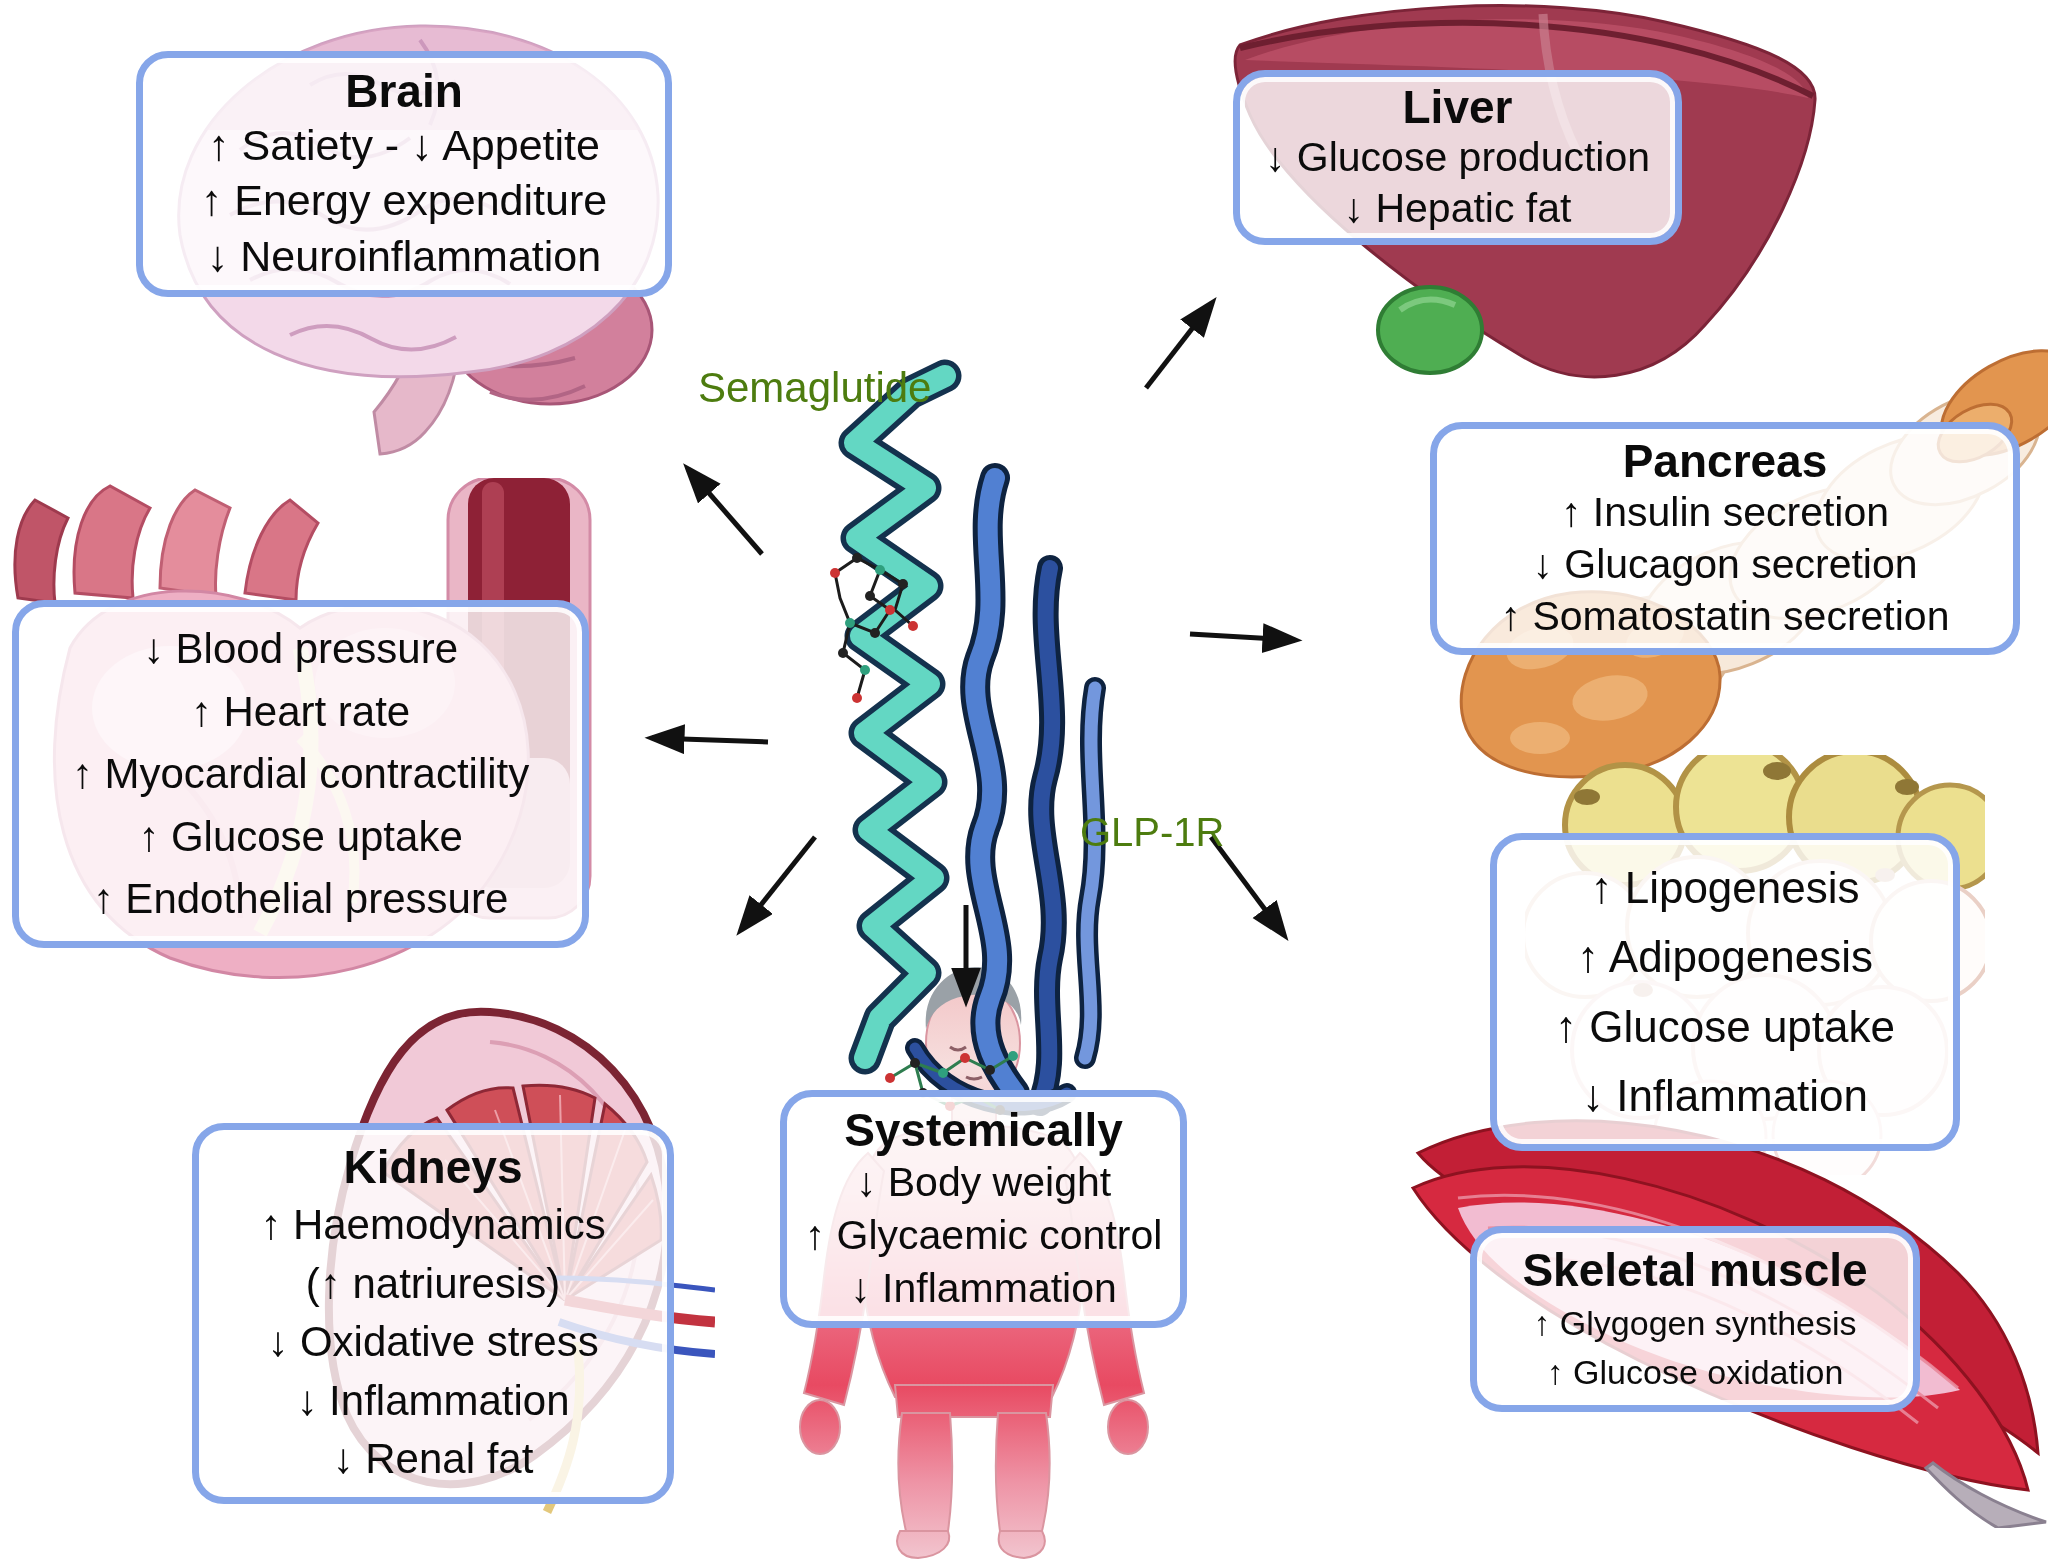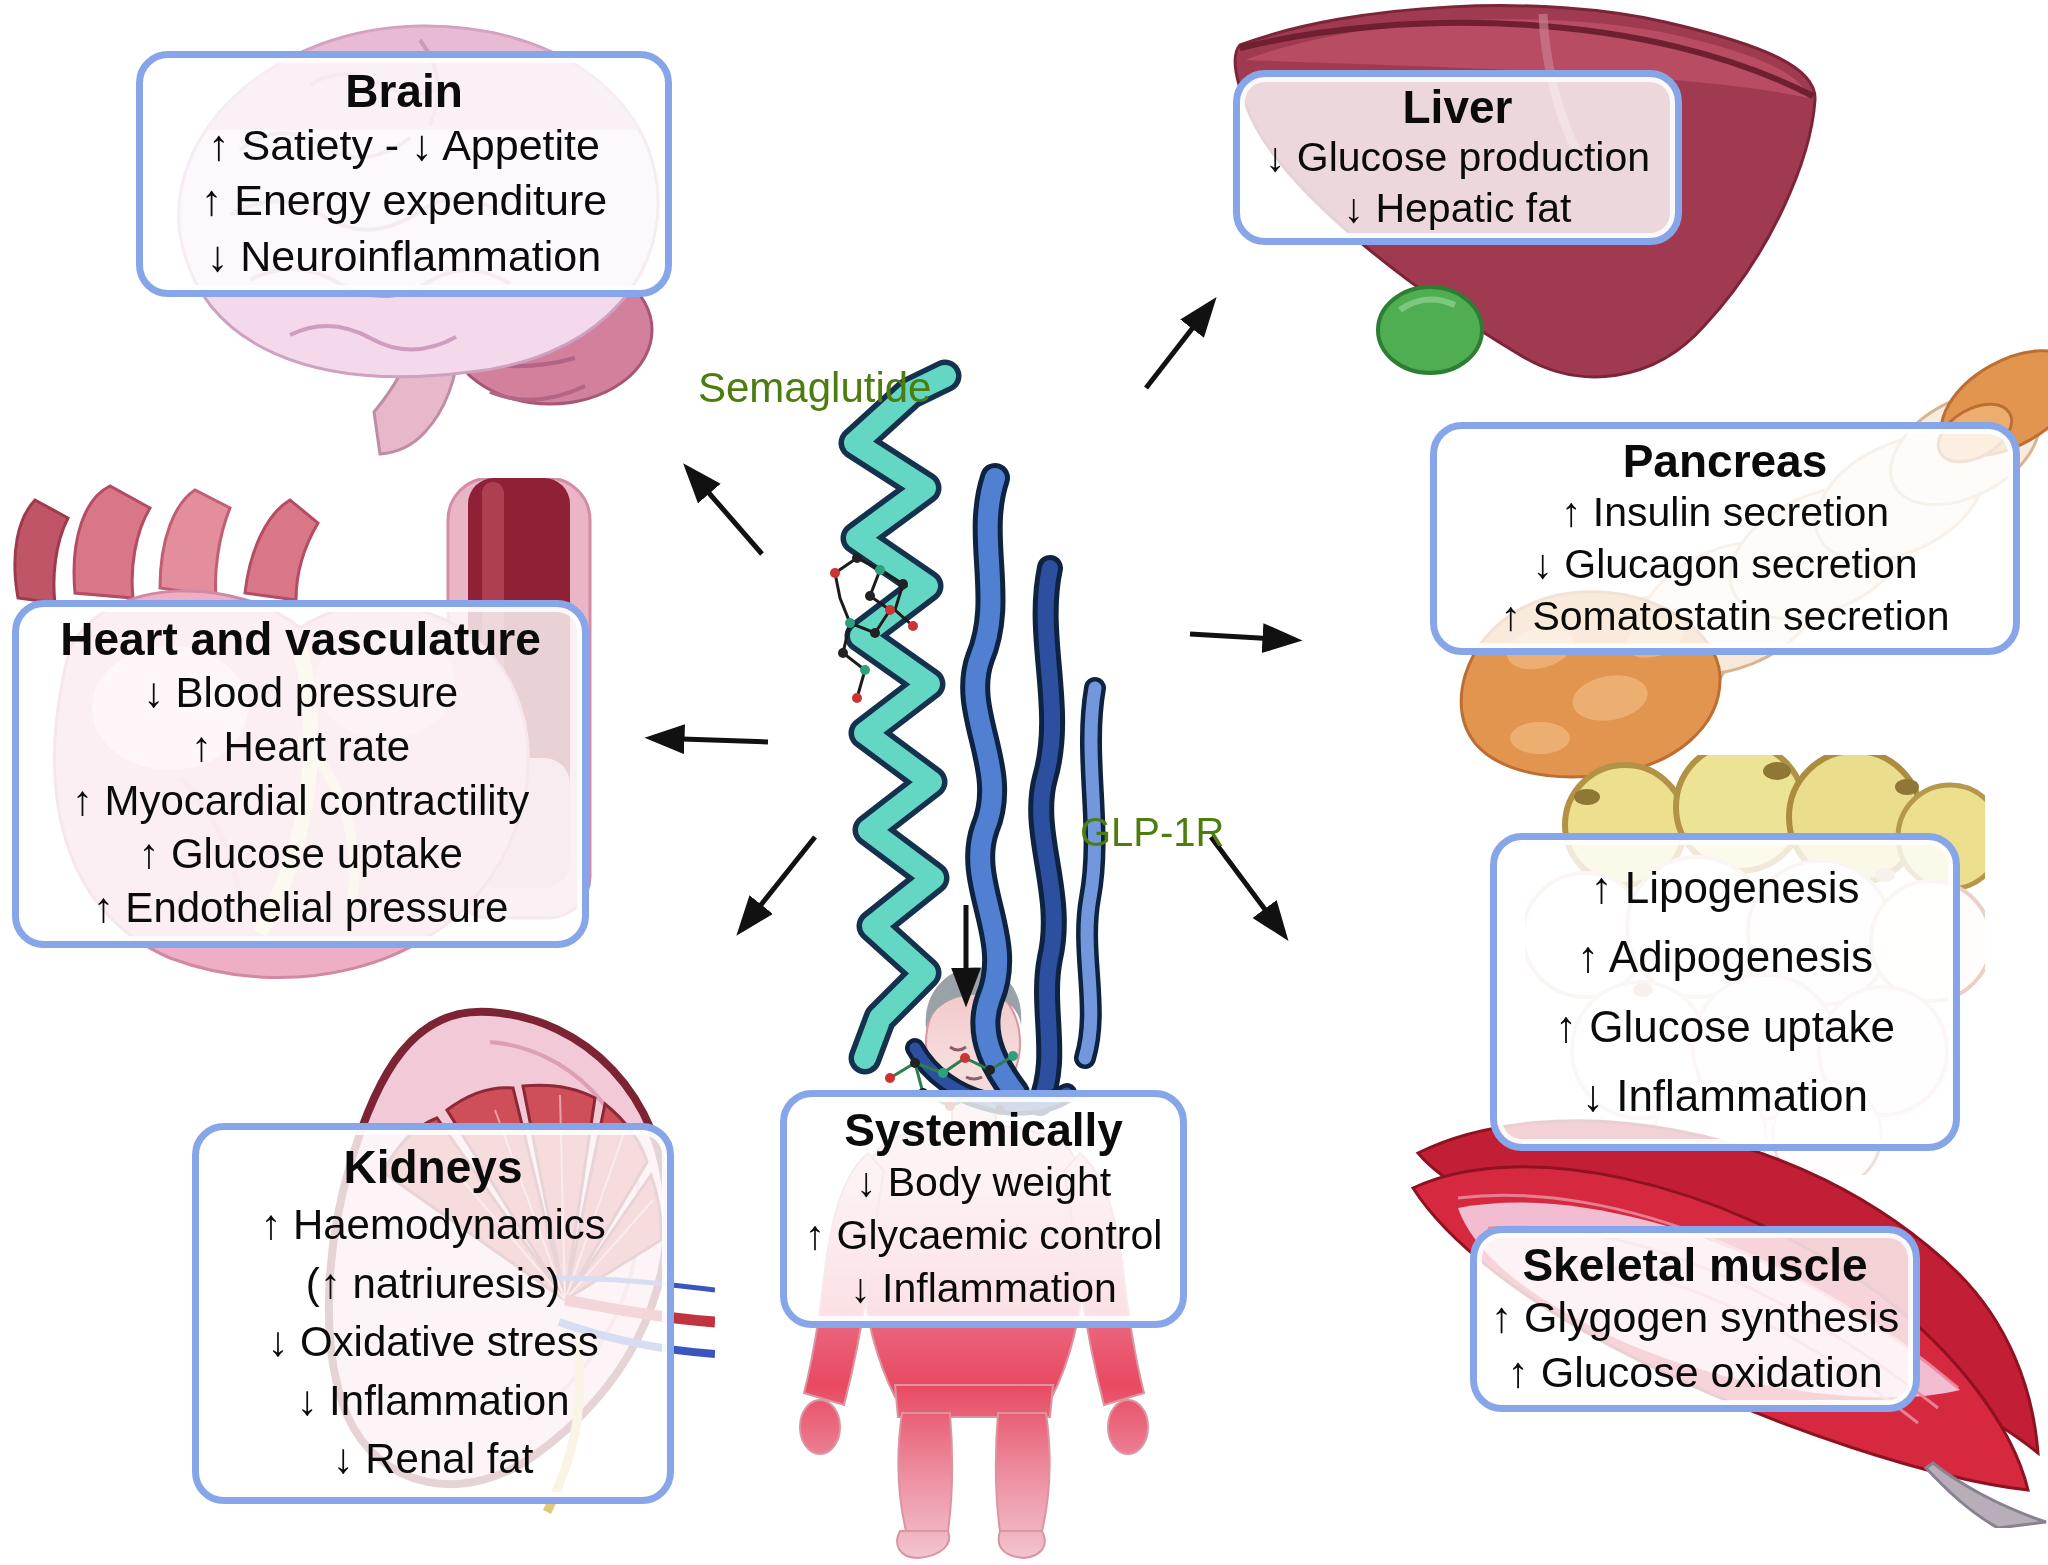--- a/index.html
+++ b/index.html
@@ -19,21 +19,21 @@
     display:flex;flex-direction:column;justify-content:space-evenly;align-items:center;
     text-align:center;padding:4px 10px;box-sizing:border-box;
   }
   .box-title{font-weight:bold;font-size:46px;line-height:1.05;}
   .box-line{font-size:41px;font-weight:400;line-height:1.18;white-space:nowrap;}
   #box-brain .box-line{font-size:43px;}
   #box-adipose .box-line{font-size:44px;}
   #box-adipose .box-title{font-size:48px;}
   #box-heart .box-line{font-size:42px;}
   #box-kidneys .box-line{font-size:42px;}
-  #box-muscle .box-line{font-size:43px;}
+  #box-muscle .box-line{font-size:34px;}
 </style>
 </head>
 <body>
 
 <div id="canvas">
 
   <svg class="organ" style="left:120px;top:0px" width="560" height="460" viewBox="0 0 560 460">
     <defs>
         <clipPath id="brainClip">
           <path d="M60,235 C45,125 160,28 300,26 C430,24 532,92 538,195 C542,290 465,360 350,372 C195,392 80,348 60,235 Z"></path>
@@ -285,21 +285,20 @@
   </div>
 
   <div id="box-pancreas" class="info-box" style="left:1430px;top:422px;width:590px;height:233px;">
     <div class="box-title">Pancreas</div>
     <div class="box-line">↑ Insulin secretion</div>
     <div class="box-line">↓ Glucagon secretion</div>
     <div class="box-line">↑ Somatostatin secretion</div>
   </div>
 
   <div id="box-heart" class="info-box" style="left:12px;top:600px;width:577px;height:348px;">
-    <div class="box-title">Heart and vasculature</div>
     <div class="box-line">↓ Blood pressure</div>
     <div class="box-line">↑ Heart rate</div>
     <div class="box-line">↑ Myocardial contractility</div>
     <div class="box-line">↑ Glucose uptake</div>
     <div class="box-line">↑ Endothelial pressure</div>
   </div>
 
   <div id="box-adipose" class="info-box" style="left:1490px;top:833px;width:470px;height:318px;">
     <div class="box-line">↑ Lipogenesis</div>
     <div class="box-line">↑ Adipogenesis</div>

